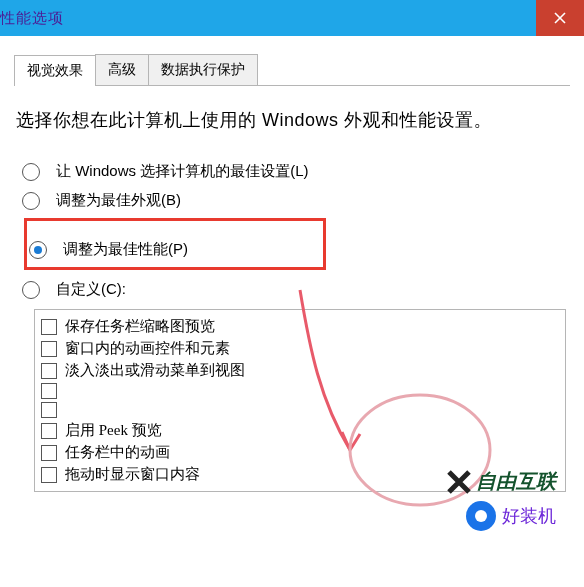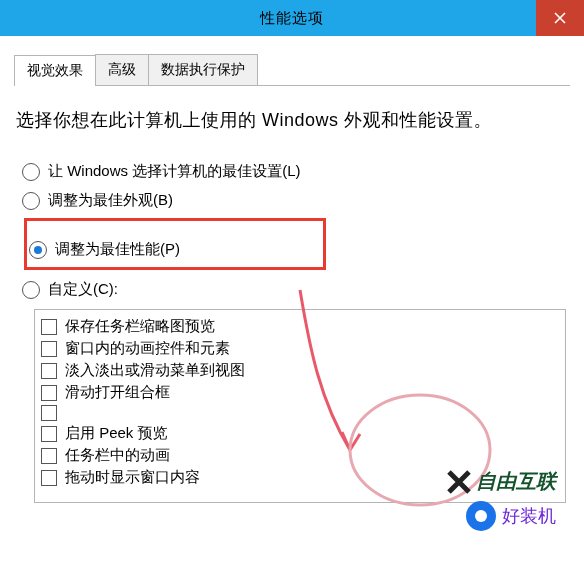--- a/index.html
+++ b/index.html
@@ -16,23 +16,22 @@
     box-sizing: border-box;
     position: relative;
     overflow: hidden;
     background: #fff;
   }
   .titlebar {
     height: 36px;
     background: #1fa6e8;
     display: flex;
     align-items: center;
-    justify-content: center;
     position: relative;
-    color: #000000;
+    color: #4c1d95;
   }
   .titlebar-title {
     font-size: 15px;
     letter-spacing: 1px;
   }
   .close-btn {
     position: absolute;
     right: 0;
     top: 0;
     width: 48px;
@@ -75,20 +74,21 @@
   }
   .radios {
     margin-left: 8px;
   }
   .radio-row {
     display: flex;
     align-items: center;
     margin: 10px 0;
     font-size: 15px;
     cursor: pointer;
+    gap: 8px;
   }
   .radio-dot {
     width: 16px;
     height: 16px;
     border: 1px solid #555;
     border-radius: 50%;
     margin-right: 8px;
     display: inline-flex;
     align-items: center;
     justify-content: center;
@@ -105,21 +105,22 @@
     border: 3px solid #e83a2f;
     padding: 15px 4px 4px 2px;
     width: 290px;
     margin: -2px 0 4px 2px;
   }
   .highlight-box .radio-row { margin: 4px 0; }
   .checklist-box {
     margin: 6px 16px 0 20px;
     border: 1px solid #b5b5b5;
     width: 520px;
-    padding: 4px 4px 12px 6px;
+    padding: 4px 4px 4px 6px;
+    font-family: Liberation Serif, serif;
   }
   .check-row {
     display: flex;
     align-items: center;
     margin: 3px 0;
     font-size: 15px;
     cursor: pointer;
   }
   .checkbox {
     width: 14px;
@@ -225,21 +226,20 @@
       <div class="check-row">
         <span class="checkbox"></span>
         <span>窗口内的动画控件和元素</span>
       </div>
       <div class="check-row">
         <span class="checkbox"></span>
         <span>淡入淡出或滑动菜单到视图</span>
       </div>
       <div class="check-row">
         <span class="checkbox"></span>
-        <span>滑动打开组合框</span>
       </div>
       <div class="check-row">
         <span class="checkbox"></span>
       </div>
       <div class="check-row">
         <span class="checkbox"></span>
         <span>启用 Peek 预览</span>
       </div>
       <div class="check-row">
         <span class="checkbox"></span>

